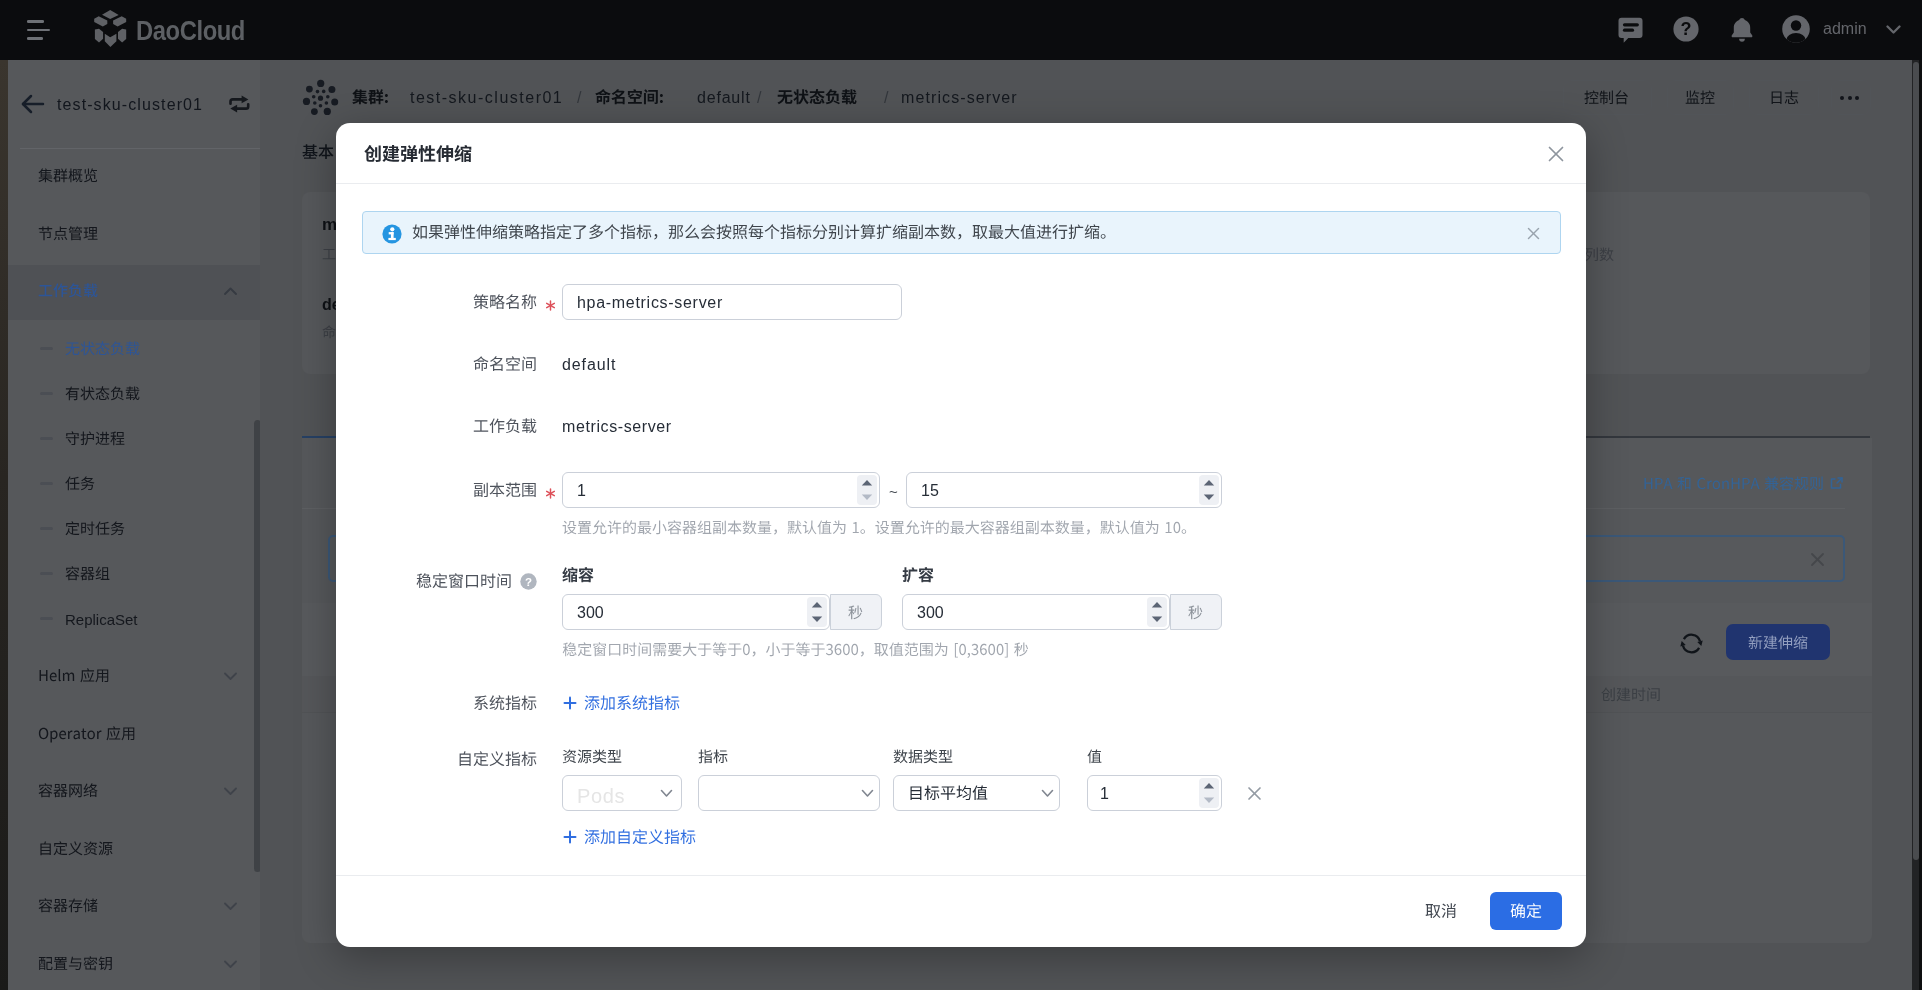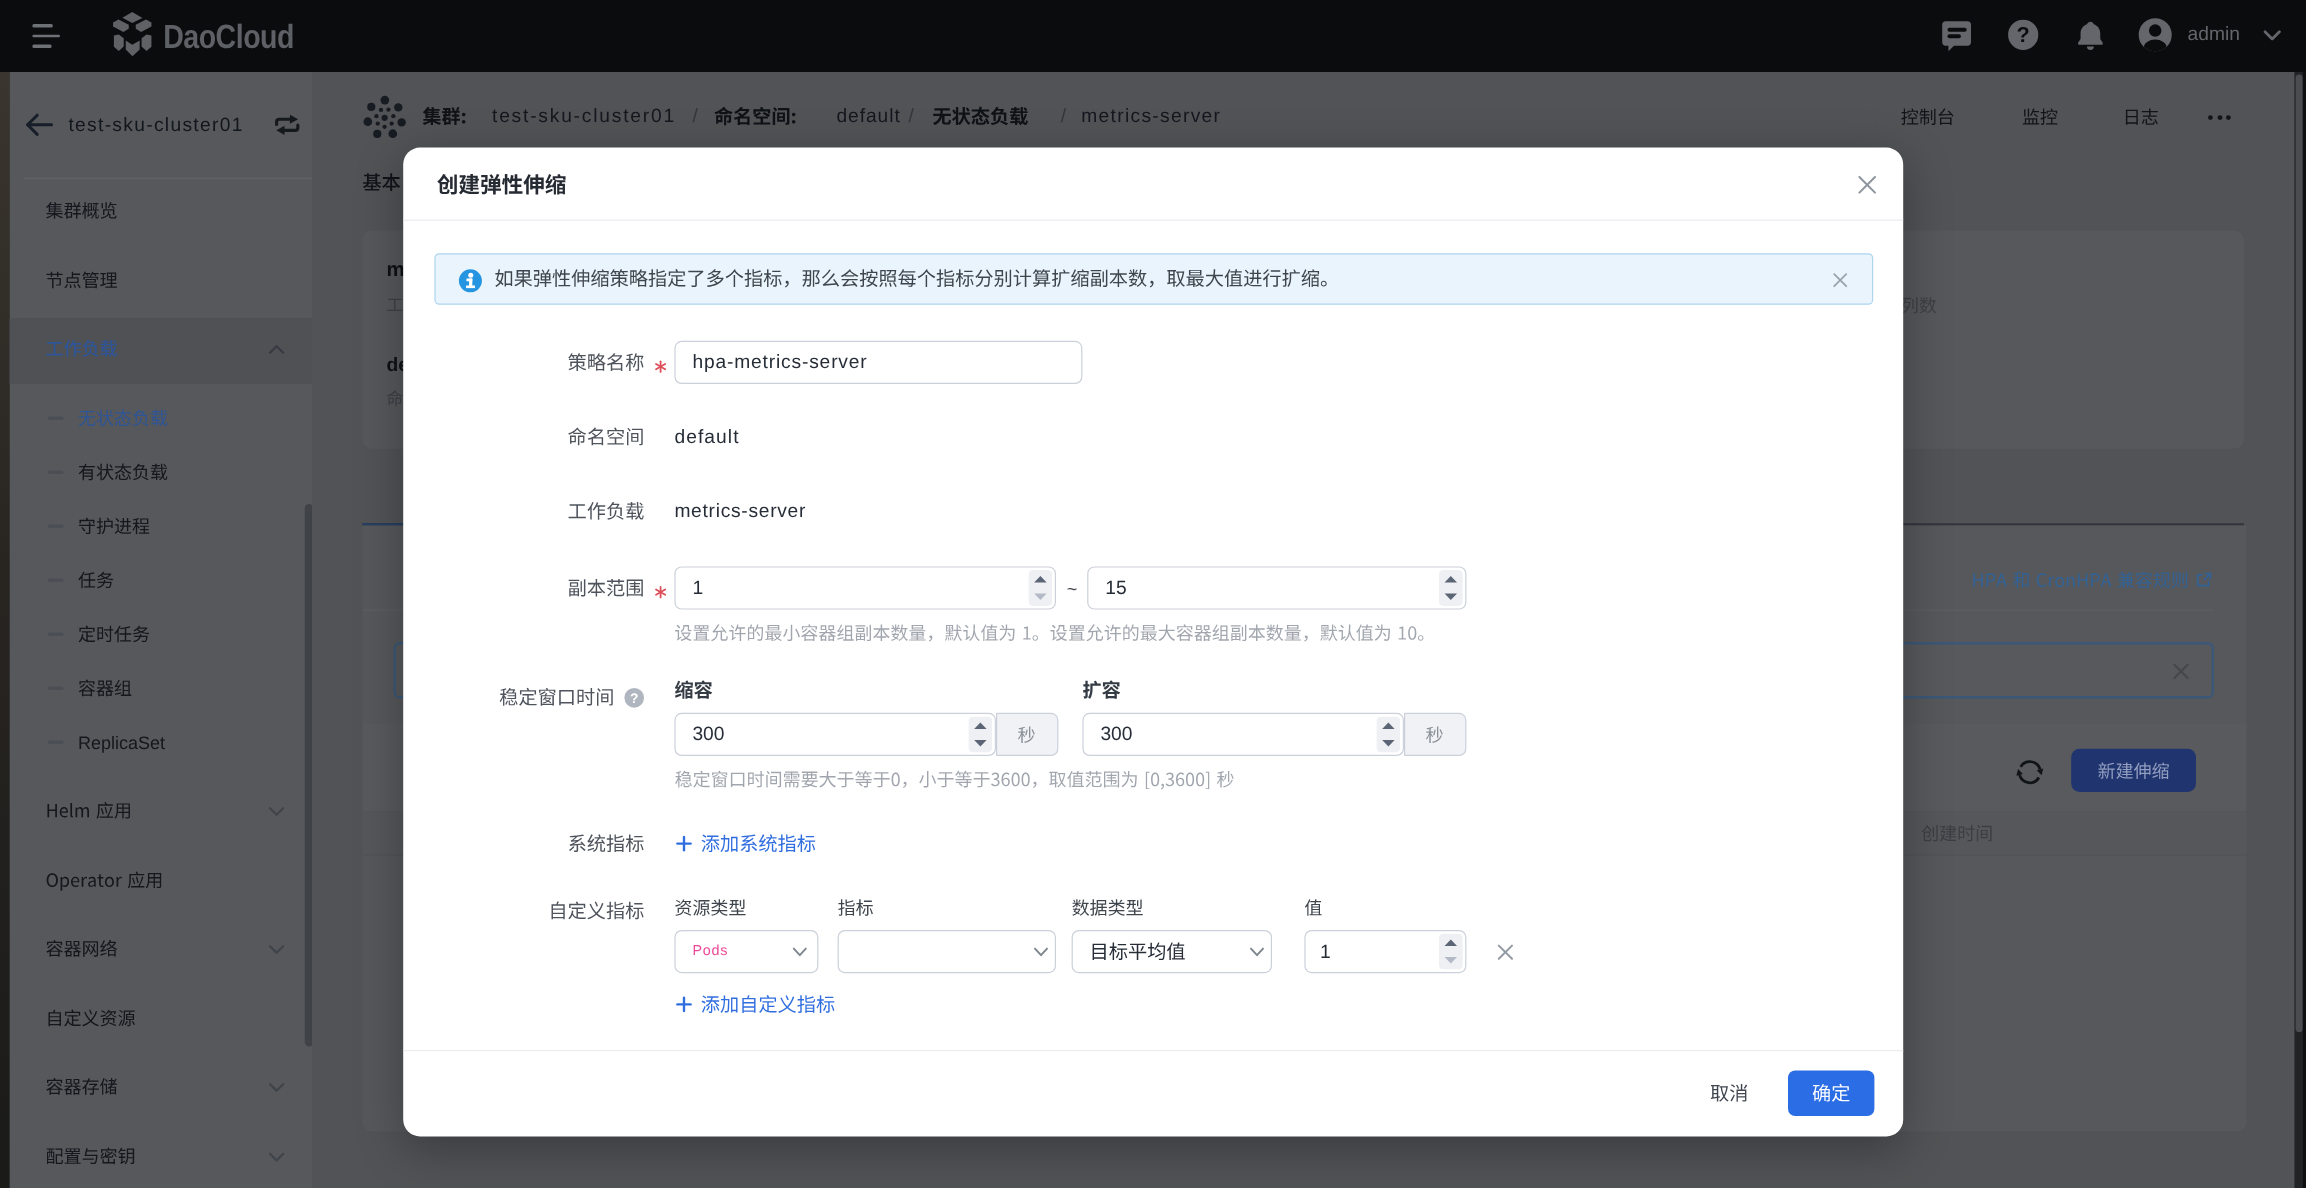--- a/index.html
+++ b/index.html
@@ -704,21 +704,21 @@
       <path transform="translate(30.0,12.0)" d="M11.2 -12.3C10.8 -11.7 10.2 -10.8 9.7 -10.2L10.6 -9.9C11.1 -10.4 11.8 -11.2 12.4 -12ZM2.7 -11.8C3.3 -11.2 4 -10.3 4.3 -9.8L5.3 -10.2C5 -10.8 4.3 -11.7 3.7 -12.3ZM6.9 -12.6V-9.7H1.1V-8.6H6C4.8 -7.4 2.8 -6.3 0.8 -5.9C1 -5.6 1.3 -5.2 1.5 -4.9C3.6 -5.5 5.6 -6.7 6.9 -8.2V-5.7H8V-7.9C9.9 -7 12.2 -5.8 13.4 -5L13.9 -5.9C12.7 -6.6 10.6 -7.7 8.7 -8.6H14V-9.7H8V-12.6ZM6.9 -5.4C6.9 -4.8 6.8 -4.2 6.6 -3.7H1V-2.7H6.2C5.5 -1.3 4 -0.3 0.7 0.2C0.9 0.4 1.2 0.9 1.3 1.2C5 0.5 6.7 -0.7 7.5 -2.6C8.6 -0.5 10.7 0.7 13.7 1.2C13.9 0.9 14.2 0.4 14.4 0.1C11.7 -0.2 9.7 -1.1 8.6 -2.7H14V-3.7H7.8C8 -4.2 8.1 -4.8 8.1 -5.4Z"></path>
       <path transform="translate(45.0,12.0)" d="M9.5 -11.7V-6.7H10.6V-11.7ZM12.3 -12.5V-5.8C12.3 -5.6 12.3 -5.5 12 -5.5C11.8 -5.5 11.1 -5.5 10.2 -5.5C10.4 -5.2 10.5 -4.8 10.6 -4.5C11.6 -4.5 12.4 -4.5 12.8 -4.7C13.3 -4.9 13.4 -5.2 13.4 -5.8V-12.5ZM5.8 -11V-8.9H4V-9V-11ZM1 -8.9V-7.9H2.8C2.7 -6.9 2.2 -5.9 0.9 -5.1C1.1 -5 1.5 -4.5 1.6 -4.3C3.1 -5.3 3.7 -6.6 3.9 -7.9H5.8V-4.7H6.9V-7.9H8.6V-8.9H6.9V-11H8.3V-12H1.5V-11H2.9V-9V-8.9ZM7 -5V-3.3H2.3V-2.3H7V-0.4H0.7V0.7H14.3V-0.4H8.2V-2.3H12.7V-3.3H8.2V-5Z"></path>
     </svg>
   </div>
 <div style="position:absolute;left:1087px;top:750px;width:15px;height:15px">
     <svg style="position:absolute;overflow:visible" width="15" height="15" viewBox="0 0 15.0 15.0" fill="#3f454c">
       <path transform="translate(0.0,12.0)" d="M9 -12.6C8.9 -12.2 8.9 -11.6 8.8 -11.1H4.9V-10.1H8.6C8.5 -9.6 8.4 -9.1 8.3 -8.7H5.7V-0.2H4.3V0.8H14.4V-0.2H13V-8.7H9.3C9.5 -9.1 9.6 -9.6 9.7 -10.1H13.9V-11.1H9.9L10.2 -12.5ZM6.8 -0.2V-1.5H12V-0.2ZM6.8 -5.7H12V-4.4H6.8ZM6.8 -6.5V-7.8H12V-6.5ZM6.8 -3.6H12V-2.3H6.8ZM4 -12.6C3.2 -10.3 1.9 -8.1 0.5 -6.6C0.7 -6.3 1 -5.7 1.1 -5.5C1.5 -6 2 -6.5 2.4 -7.1V1.2H3.4V-8.8C4 -9.9 4.6 -11.1 5 -12.3Z"></path>
     </svg>
   </div>
 <div style="position:absolute;left:562px;top:775px;width:120px;height:36px;border:1px solid #cbd0d9;border-radius:6px;background:#fff"></div>
-<div style="position:absolute;left:577px;top:786px;font-size:12px;font-weight:400;color:#ec4899;line-height:1;white-space:pre;letter-spacing:0.6px;">Pods</div>
+<div style="position:absolute;left:577px;top:786px;font-size:20px;font-weight:400;color:#e5e5e5;line-height:1;white-space:pre;letter-spacing:0.6px;">Pods</div>
 <svg class="ab" style="left:660px;top:789px" width="13" height="9" viewBox="0 0 13 9" fill="none">
     <polyline points="1.5,1.5 6.5,7 11.5,1.5" stroke="#808690" stroke-width="1.6" stroke-linecap="round" stroke-linejoin="round"></polyline>
   </svg>
 <div style="position:absolute;left:698px;top:775px;width:182px;height:36px;border:1px solid #cbd0d9;border-radius:6px;background:#fff"></div>
 <svg class="ab" style="left:861px;top:789px" width="13" height="9" viewBox="0 0 13 9" fill="none">
     <polyline points="1.5,1.5 6.5,7 11.5,1.5" stroke="#808690" stroke-width="1.6" stroke-linecap="round" stroke-linejoin="round"></polyline>
   </svg>
 <div style="position:absolute;left:893px;top:775px;width:167px;height:36px;border:1px solid #cbd0d9;border-radius:6px;background:#fff"></div>
 <div style="position:absolute;left:908px;top:786px;width:80px;height:16px">
     <svg style="position:absolute;overflow:visible" width="80" height="16" viewBox="0 0 80.0 16.0" fill="#262d37">

